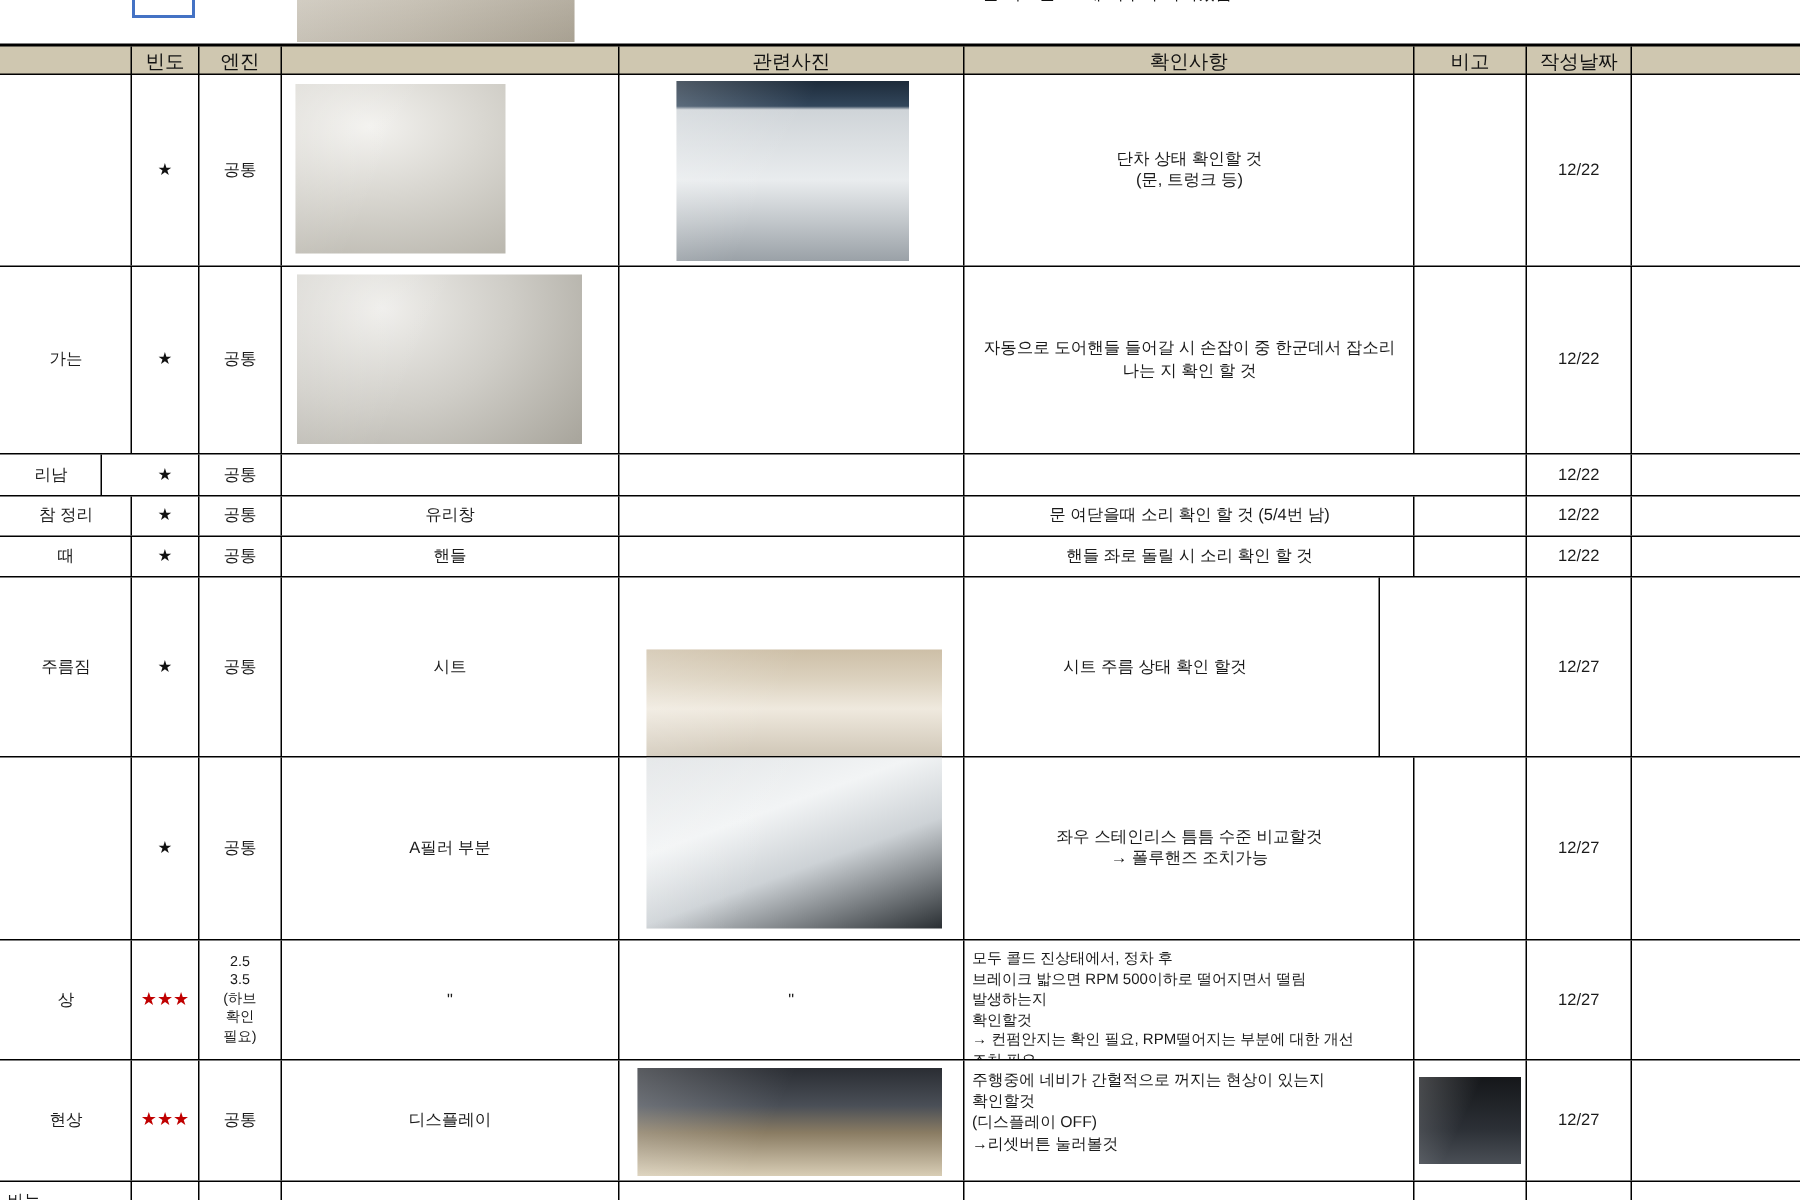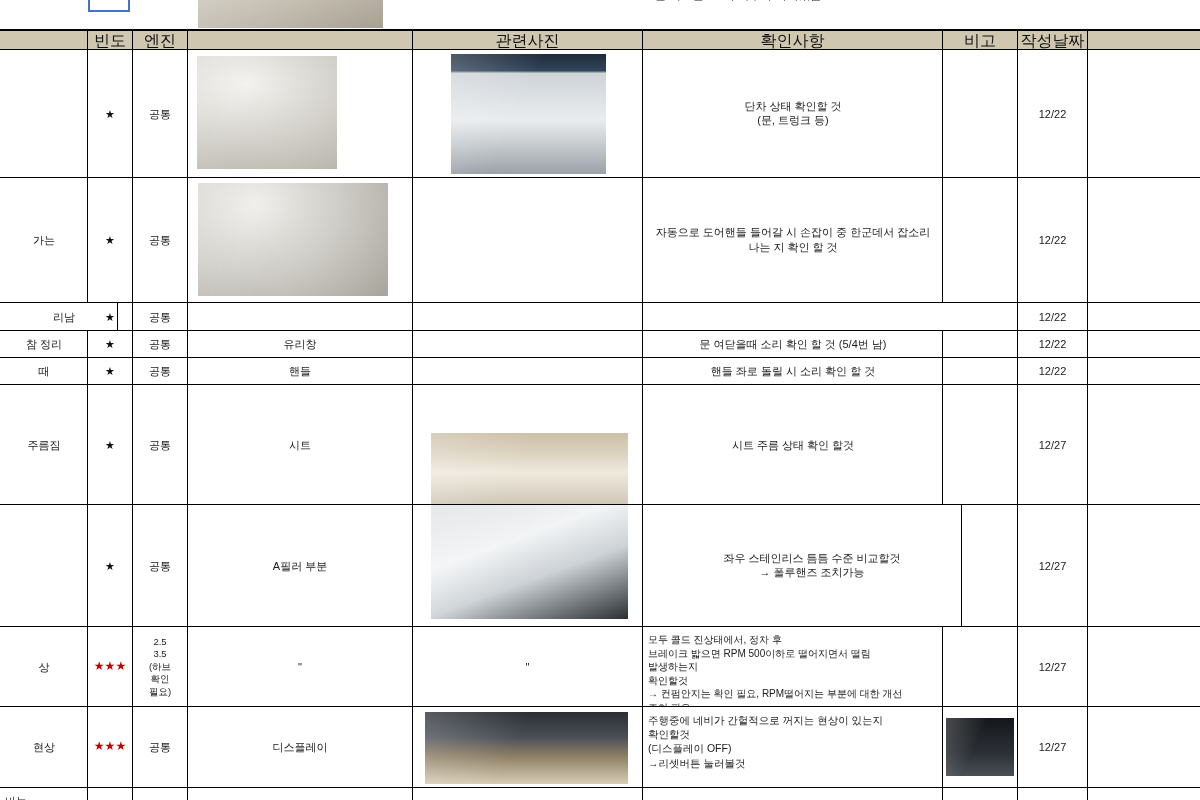--- a/index.html
+++ b/index.html
@@ -62,21 +62,21 @@
     border-top: 1px solid #000;
     border-bottom: 1px solid #000;
     box-sizing: border-box;
   }
   .hcell {
     position: absolute;
     top: 0;
     height: 19px;
     line-height: 19px;
     text-align: center;
-    font-size: 16px;
+    font-size: 13px;
     color: #111;
     border-right: 1px solid #000;
     box-sizing: border-box;
     overflow: hidden;
     white-space: nowrap;
   }
 
   
   .body {
     position: absolute;
@@ -258,21 +258,21 @@
         </div>
       <div class="cell center" style="left:1018px;width:70px;">
           <span class="inner">12/22</span>
         </div>
       <div class="cell center" style="left:1088px;width:112px;border-right:none;">
           <span class="inner"></span>
         </div>
     </div>
 
     <div class="row" style="top:253px;height:28px;">
-      <div class="cell c-first left" style="left:10px;width:108px;">
+      <div class="cell c-first left" style="left:0px;width:68px;">
           <span class="inner">리남</span>
         </div>
       <div class="cell center" style="left:88px;width:45px;">
           <span class="inner star-black">★</span>
         </div>
       <div class="cell center" style="left:133px;width:55px;">
           <span class="inner">공통</span>
         </div>
       <div class="cell center" style="left:188px;width:225px;">
           <span class="inner"></span>
@@ -356,21 +356,21 @@
           <span class="inner">공통</span>
         </div>
       <div class="cell center" style="left:188px;width:225px;">
           <span class="inner">시트</span>
         </div>
       <div class="cell center" style="left:413px;width:230px;">
         <div class="photo ph-seat" style="left:18px;top:48px;width:197px;height:72px;">
             <div class="ph-inner-sheen"></div>
           </div>
       </div>
-      <div class="cell left" style="left:643px;width:300px;">
+      <div class="cell left" style="left:620px;width:300px;">
           <span class="inner">시트 주름 상태 확인 할것</span>
         </div>
       <div class="cell center" style="left:943px;width:75px;">
           <span class="inner"></span>
         </div>
       <div class="cell center" style="left:1018px;width:70px;">
           <span class="inner">12/27</span>
         </div>
       <div class="cell center" style="left:1088px;width:112px;border-right:none;">
           <span class="inner"></span>
@@ -388,21 +388,21 @@
           <span class="inner">공통</span>
         </div>
       <div class="cell center" style="left:188px;width:225px;">
           <span class="inner">A필러 부분</span>
         </div>
       <div class="cell center" style="left:413px;width:230px;">
         <div class="photo ph-apillar" style="left:18px;top:0px;width:197px;height:114px;">
             <div class="ph-inner-sheen"></div>
           </div>
       </div>
-      <div class="cell left" style="left:662px;width:300px;">
+      <div class="cell left" style="left:643px;width:300px;">
           <span class="inner">좌우 스테인리스 틈틈 수준 비교할것
 → 폴루핸즈 조치가능</span>
         </div>
       <div class="cell center" style="left:943px;width:75px;">
           <span class="inner"></span>
         </div>
       <div class="cell center" style="left:1018px;width:70px;">
           <span class="inner">12/27</span>
         </div>
       <div class="cell center" style="left:1088px;width:112px;border-right:none;">

